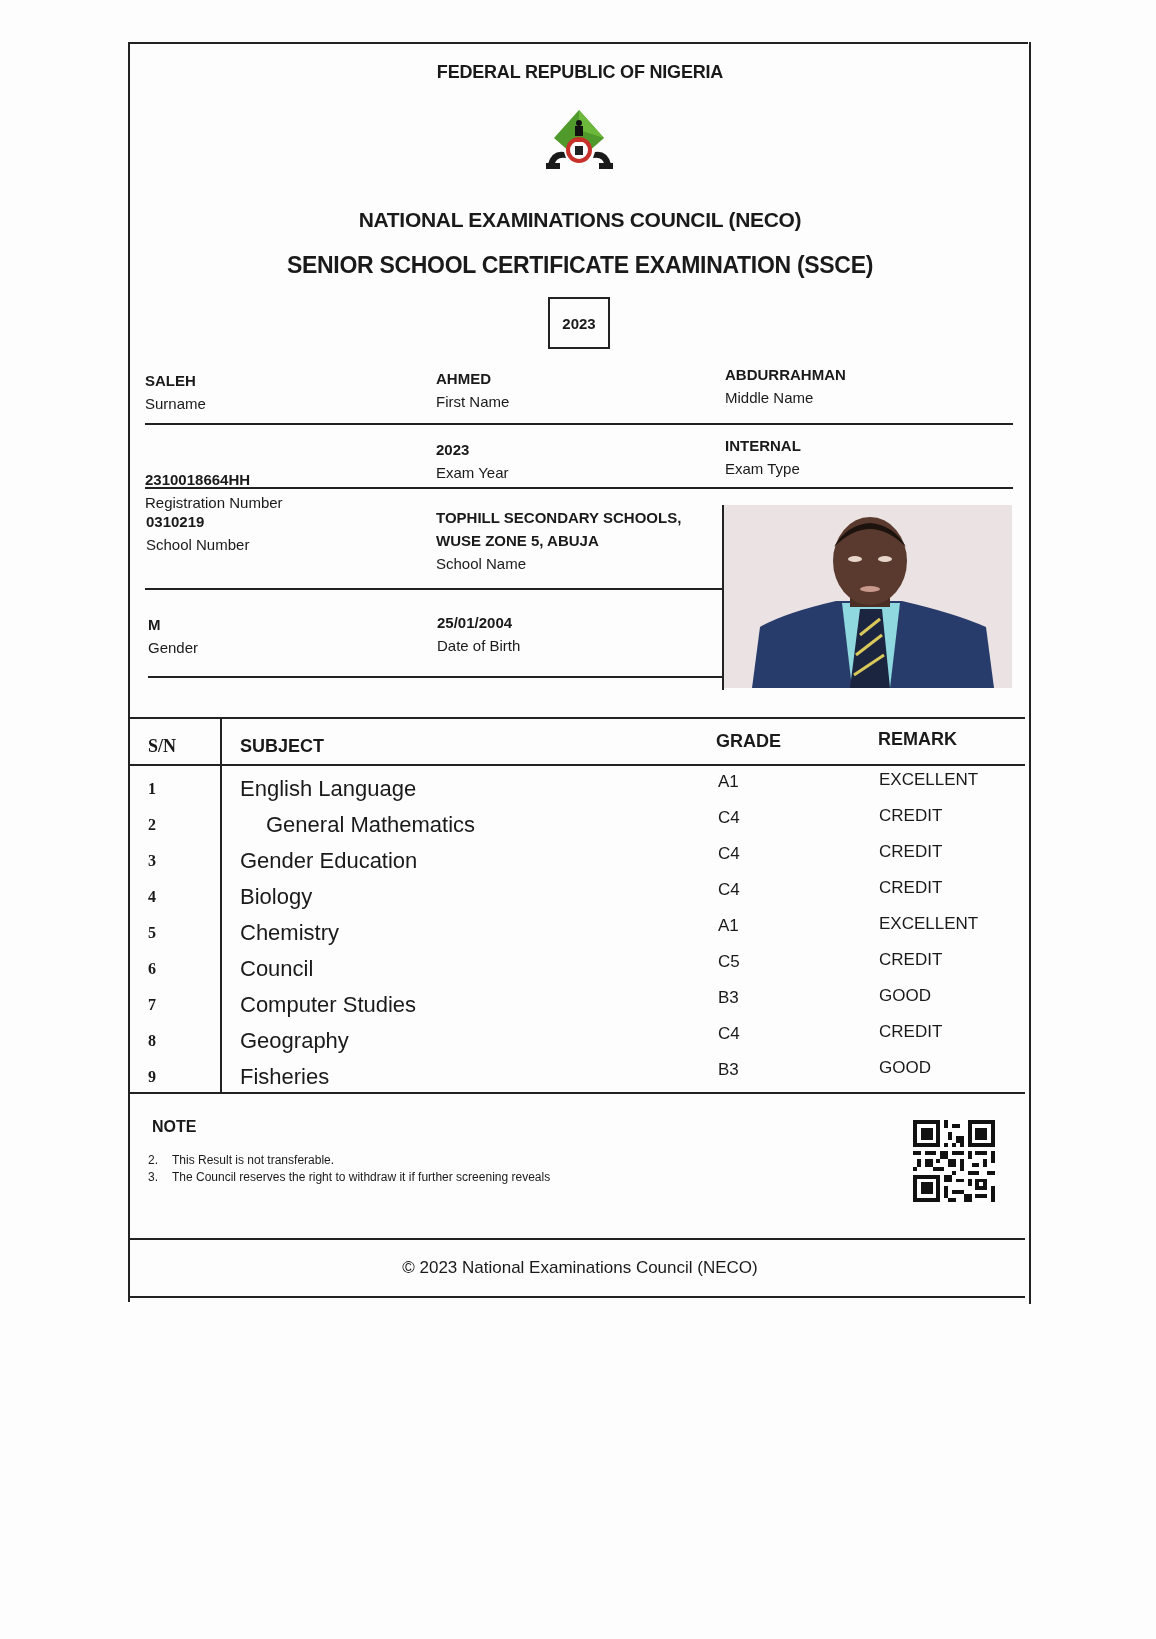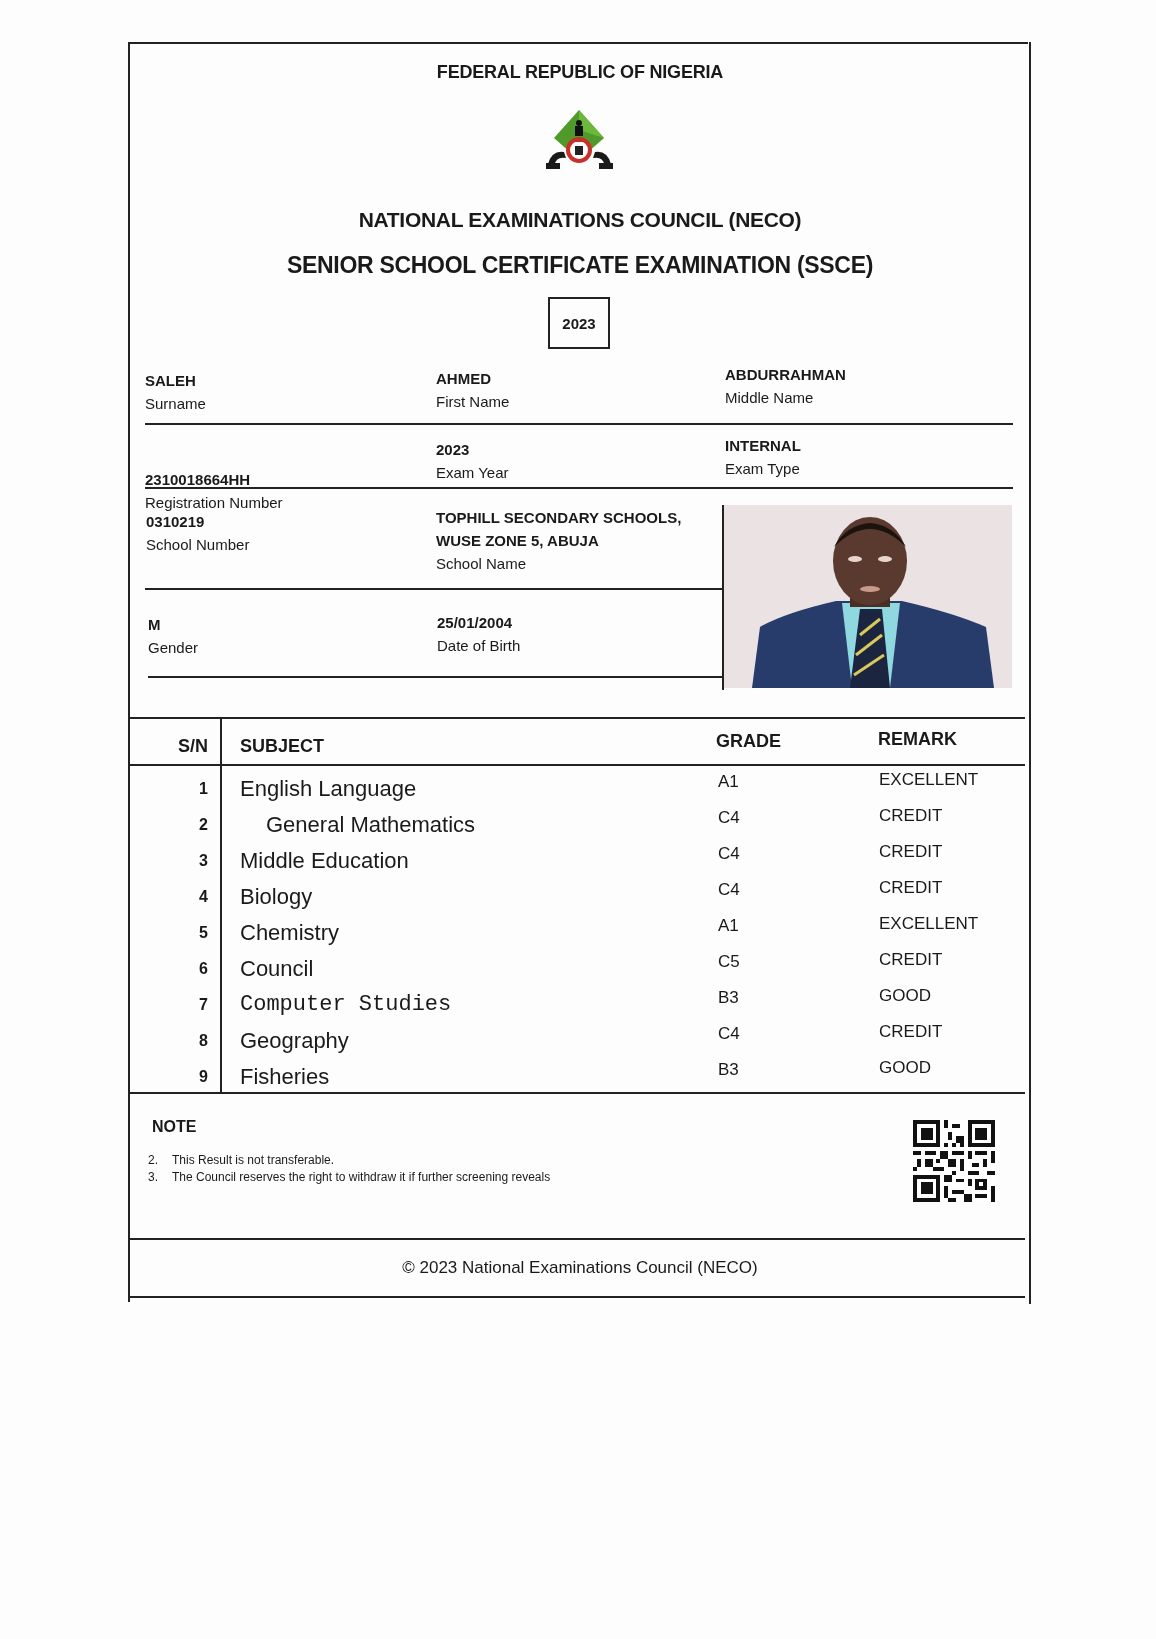--- a/index.html
+++ b/index.html
@@ -19,21 +19,21 @@
   .yearbox { left:548px; top:297px; width:62px; height:52px; border:2px solid #222; box-sizing:border-box;
     display:flex; align-items:center; justify-content:center; font-size:15px; font-weight:bold; }
   .logo { left:542px; top:108px; width:75px; height:65px; }
   .val { font-size:15px; font-weight:bold; }
   .lbl { font-size:15px; font-weight:normal; margin-top:6px; }
   .hline { position:absolute; height:2px; background:#222; }
   .vline { position:absolute; width:2px; background:#222; }
   .photo { left:724px; top:505px; width:288px; height:183px; overflow:hidden; background:#ece6e6; }
   .th { font-size:18px; font-weight:bold; }
   .td { font-size:22px; }
-  .sn { width:60px; text-align:right; }
+  .sn { width:60px; text-align:left;font-family:Liberation Serif, serif; }
   .note-title { font-size:16px; font-weight:bold; }
   .note-item { font-size:12px; line-height:17px; }
   .footer { left:0; width:1160px; top:1258px; text-align:center; font-size:17px; }
 </style>
 </head>
 <body>
 
 <div class="sheet">
     <div class="rb"></div>
   </div>
@@ -146,21 +146,21 @@
       <div class="abs td " style="left: 879px; top: 770px; font-size: 17px;">EXCELLENT</div>
     </div>
     <div>
       <div class="abs td sn" style="left: 148px; top: 816px; font-weight: bold; font-size: 16px;">2</div>
       <div class="abs td " style="left: 240px; top: 812px; margin-left: 26px;">General Mathematics</div>
       <div class="abs td " style="left: 718px; top: 808px; font-size: 17px;">C4</div>
       <div class="abs td " style="left: 879px; top: 806px; font-size: 17px;">CREDIT</div>
     </div>
     <div>
       <div class="abs td sn" style="left: 148px; top: 852px; font-weight: bold; font-size: 16px;">3</div>
-      <div class="abs td " style="left: 240px; top: 848px;">Middle Education</div>
+      <div class="abs td " style="left: 240px; top: 848px;">Gender Education</div>
       <div class="abs td " style="left: 718px; top: 844px; font-size: 17px;">C4</div>
       <div class="abs td " style="left: 879px; top: 842px; font-size: 17px;">CREDIT</div>
     </div>
     <div>
       <div class="abs td sn" style="left: 148px; top: 888px; font-weight: bold; font-size: 16px;">4</div>
       <div class="abs td " style="left: 240px; top: 884px;">Biology</div>
       <div class="abs td " style="left: 718px; top: 880px; font-size: 17px;">C4</div>
       <div class="abs td " style="left: 879px; top: 878px; font-size: 17px;">CREDIT</div>
     </div>
     <div>
@@ -170,21 +170,21 @@
       <div class="abs td " style="left: 879px; top: 914px; font-size: 17px;">EXCELLENT</div>
     </div>
     <div>
       <div class="abs td sn" style="left: 148px; top: 960px; font-weight: bold; font-size: 16px;">6</div>
       <div class="abs td " style="left: 240px; top: 956px;">Council</div>
       <div class="abs td " style="left: 718px; top: 952px; font-size: 17px;">C5</div>
       <div class="abs td " style="left: 879px; top: 950px; font-size: 17px;">CREDIT</div>
     </div>
     <div>
       <div class="abs td sn" style="left: 148px; top: 996px; font-weight: bold; font-size: 16px;">7</div>
-      <div class="abs td " style="left: 240px; top: 992px; font-family: Liberation Mono, monospace;">Computer Studies</div>
+      <div class="abs td " style="left: 240px; top: 992px;">Computer Studies</div>
       <div class="abs td " style="left: 718px; top: 988px; font-size: 17px;">B3</div>
       <div class="abs td " style="left: 879px; top: 986px; font-size: 17px;">GOOD</div>
     </div>
     <div>
       <div class="abs td sn" style="left: 148px; top: 1032px; font-weight: bold; font-size: 16px;">8</div>
       <div class="abs td " style="left: 240px; top: 1028px;">Geography</div>
       <div class="abs td " style="left: 718px; top: 1024px; font-size: 17px;">C4</div>
       <div class="abs td " style="left: 879px; top: 1022px; font-size: 17px;">CREDIT</div>
     </div>
     <div>

